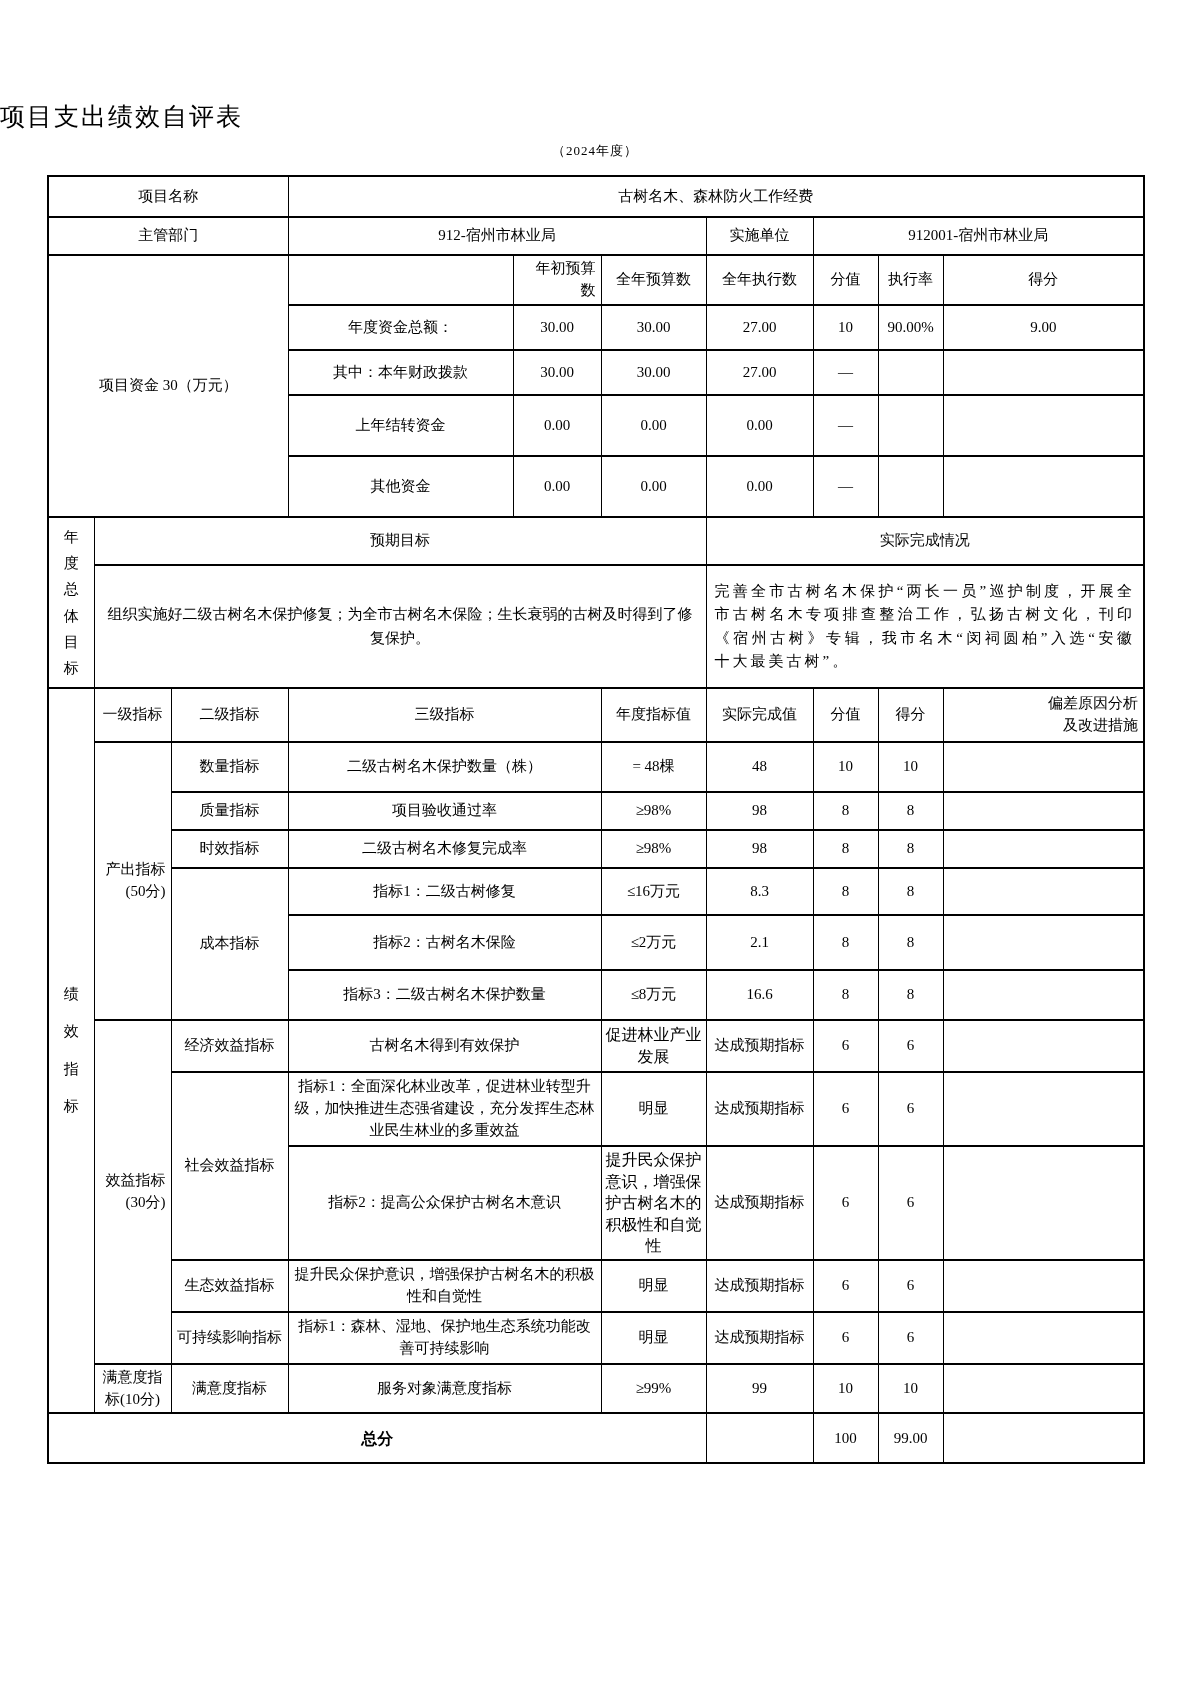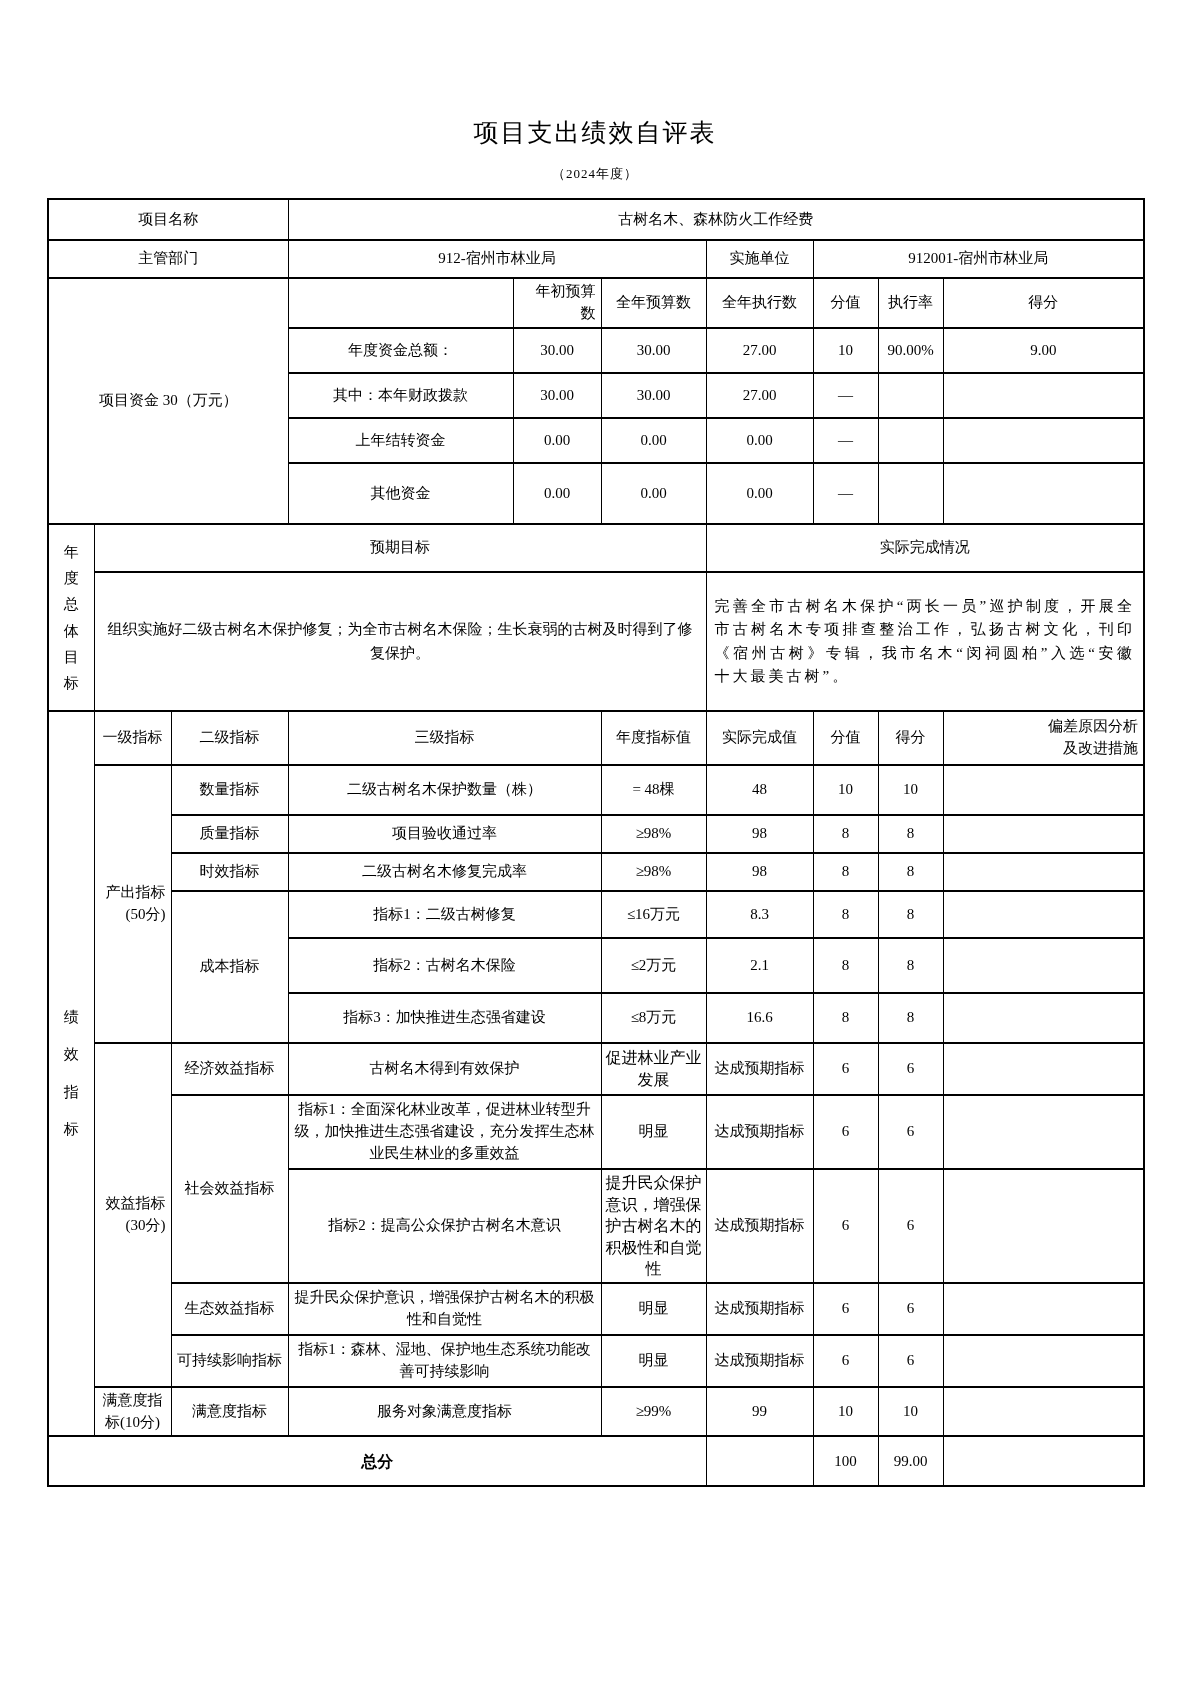--- a/index.html
+++ b/index.html
@@ -3,41 +3,41 @@
 <meta charset="utf-8">
 <style>
   html,body{margin:0;padding:0;background:#ffffff;}
   body{width:1190px;min-height:1684px;}
   .page{
     position:relative;width:1190px;min-height:1684px;
     font-family:"Liberation Serif","DejaVu Serif",serif;
     color:#000;background:#fff;box-sizing:border-box;padding-top:100px;
   }
   .doc-title{
-    margin:16px;text-align:center;font-size:25px;font-weight:400;letter-spacing:2px;
+    margin:0;text-align:left;font-size:25px;font-weight:400;letter-spacing:2px;
   }
   .doc-subtitle{
     margin:9px 0 0 0;text-align:center;font-size:13px;letter-spacing:1px;
   }
   table.main{
     border-collapse:collapse;table-layout:fixed;
     width:1096px;margin:15px 0 0 47px;
     border:2px solid #000;
     font-size:15px;
   }
   td{
     border:solid #000;border-width:2px 1px;
     padding:2px 5px;text-align:center;vertical-align:middle;
     line-height:1.45;word-break:break-word;overflow:hidden;
   }
   td.left{text-align:center;}
   td.pre{white-space:pre-line;text-align:right;}
   td.small{font-size:16px;line-height:1.35;padding:2px 3px;}
   td.bold{font-weight:bold;font-size:16px;}
-  td.goaltext{padding:22px 8px;line-height:1.55;margin-left:19px;}
+  td.goaltext{padding:14px 8px;line-height:1.55;margin-left:19px;}
   td.jst{text-align:justify;letter-spacing:3px;}
   .vtext{width:16px;margin:0 auto;word-break:break-all;line-height:1.75;font-size:15px;text-align:center;}
   .vtext2{width:16px;margin:0 auto;word-break:break-all;line-height:2.5;font-size:15px;text-align:center;}
 </style>
 </head>
 <body>
 
 <div class="page">
   <h1 class="doc-title">项目支出绩效自评表</h1>
   <div class="doc-subtitle">（2024年度）</div>
@@ -94,21 +94,21 @@
     <tr style="height:45px">
       <td>其中：本年财政拨款</td>
       <td>30.00</td>
       <td>30.00</td>
       <td>27.00</td>
       <td>—</td>
       <td></td>
       <td></td>
     </tr>
 
-    <tr style="height:45px">
+    <tr style="height:61px">
       <td>上年结转资金</td>
       <td>0.00</td>
       <td>0.00</td>
       <td>0.00</td>
       <td>—</td>
       <td></td>
       <td></td>
     </tr>
 
     <tr style="height:61px">
@@ -194,21 +194,21 @@
     <tr style="height:55px">
       <td colspan="2" class="left">指标2：古树名木保险</td>
       <td>≤2万元</td>
       <td>2.1</td>
       <td>8</td>
       <td>8</td>
       <td></td>
     </tr>
 
     <tr style="height:50px">
-      <td colspan="2" class="left">指标3：加快推进生态强省建设</td>
+      <td colspan="2" class="left">指标3：二级古树名木保护数量</td>
       <td>≤8万元</td>
       <td>16.6</td>
       <td>8</td>
       <td>8</td>
       <td></td>
     </tr>
 
     <tr style="height:52px">
       <td rowspan="5" class="pre">效益指标
 (30分)</td>

